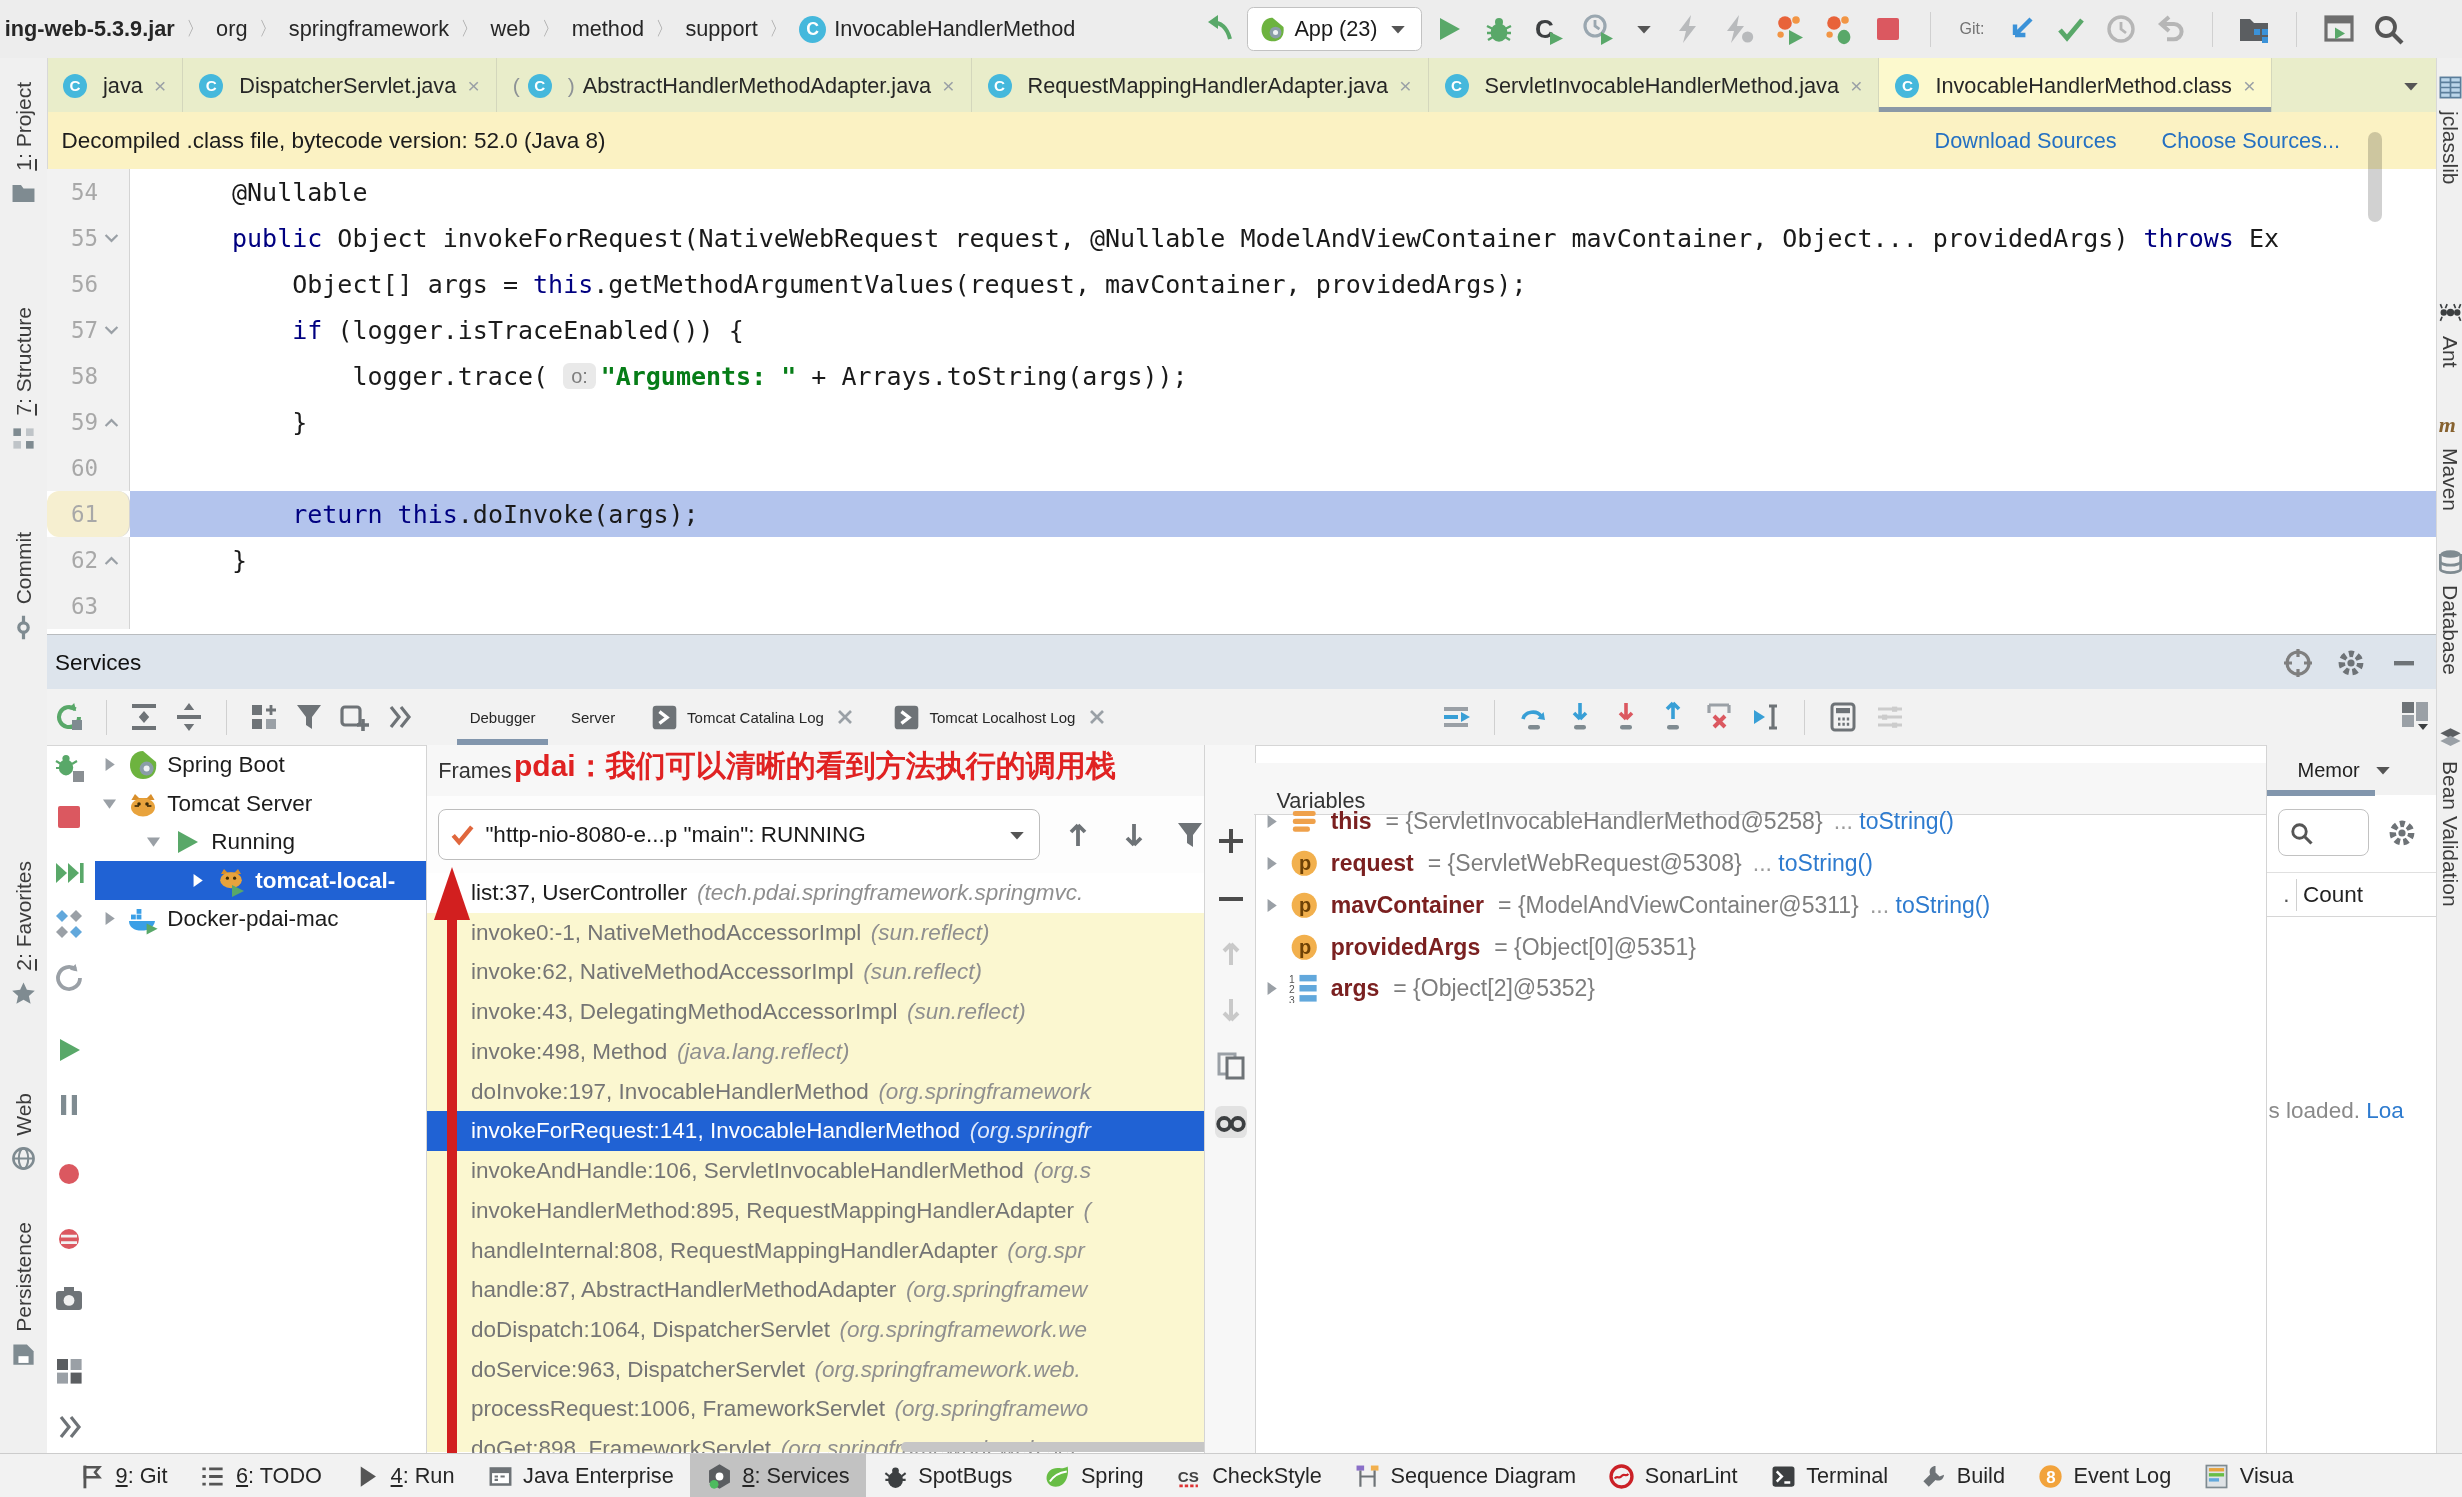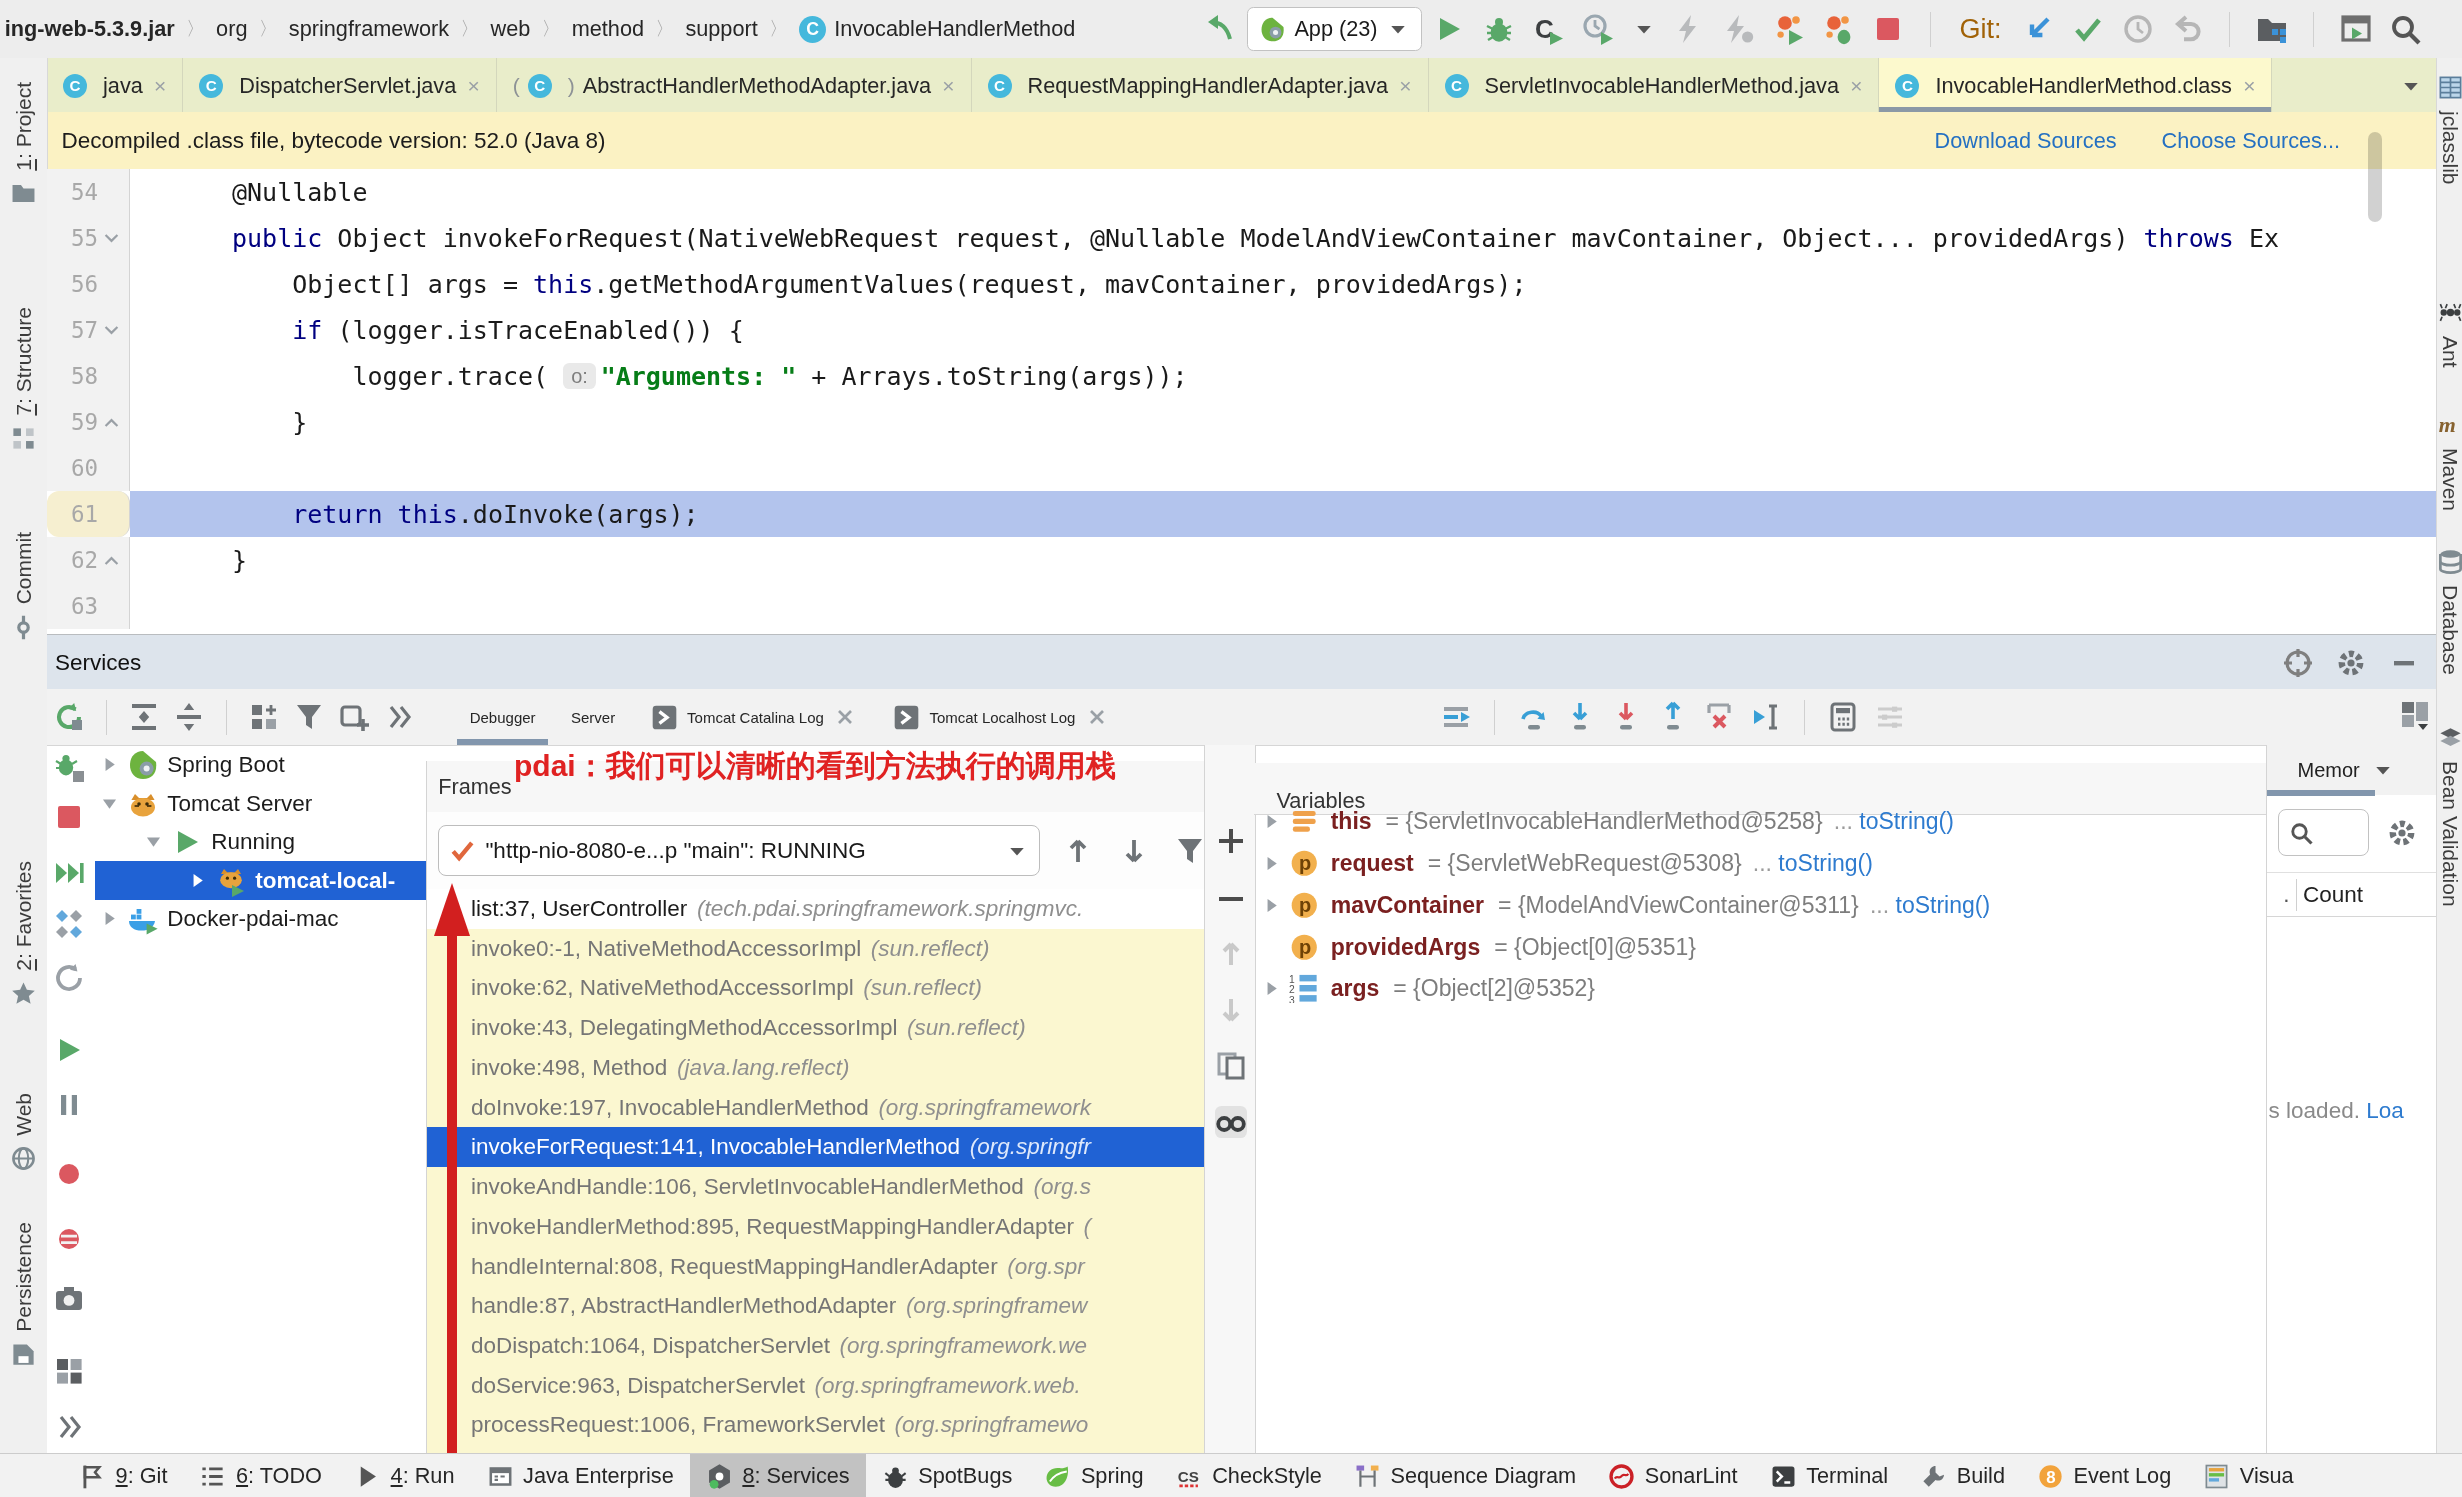--- a/index.html
+++ b/index.html
@@ -18,21 +18,21 @@
           display:flex;align-items:center;}
   #breadcrumbs{display:flex;align-items:center;font-size:21.7px;padding-left:4.8px;white-space:nowrap;}
   .crumb{color:#262626;}
   .crumb.bold{font-weight:bold;}
   .crumb-sep{color:#a9a9a9;margin:0 11.2px;font-size:19px;}
   .cicon{display:inline-flex;align-items:center;justify-content:center;width:27px;height:27px;border-radius:50%;
          background:#45b8dc;color:#fff;font-size:17.7px;font-weight:bold;margin-right:8px;}
   #run-controls{position:absolute;left:1204px;top:0;height:58px;display:flex;align-items:center;gap:11.2px;}
   #run-combo{display:flex;align-items:center;gap:8px;background:#fff;border:0.8px solid #c2c2c2;border-radius:6.4px;
              height:42px;padding:0 11.2px;font-size:21.7px;}
-  .gitlabel{font-size:27px;color:#a16207;margin:0 3.2px;}
+  .gitlabel{font-size:16px;color:#737373;margin:0 3.2px;}
 
   
   #tabbar{left:47px;top:58px;width:2389px;height:55px;background:#e9edca;border-bottom:0.8px solid #c3c6ab;
           display:flex;align-items:stretch;overflow:hidden;}
   .etab{display:flex;align-items:center;gap:8px;padding:0 16px;border-right:0.8px solid #d4d7bc;
         font-size:21.7px;color:#262626;white-space:nowrap;position:relative;}
   .etab.active{background:#fcf9cd;}
   .etab.active:after{content:"";position:absolute;left:0;right:0;bottom:0;height:5.6px;background:#8b99a6;}
   .etab .tx{color:#9aa0a6;font-size:21px;margin-left:3.2px;}
   .paren{color:#8d9296;font-size:21px;}
@@ -89,21 +89,21 @@
 
   #dbg-strip{position:absolute;left:0;top:0;width:48px;height:100%;}
   #dbg-strip .icn{position:absolute;left:6.4px;}
   #svc-tree{position:absolute;left:48px;top:0;width:331px;height:100%;overflow:hidden;}
   .trow{position:absolute;left:0;width:100%;height:39px;display:flex;align-items:center;font-size:22.5px;color:#1c1c1c;}
   .trow.sel{background:#2062d4;color:#fff;font-weight:bold;}
   .tarrow{width:29px;display:flex;justify-content:center;flex:0 0 auto;}
   .ticon{width:32px;height:32px;margin:0 8px 0 3.2px;flex:0 0 auto;}
   .trow .lbl{white-space:nowrap;overflow:hidden;}
 
-  #frames{position:absolute;left:379px;top:16px;width:779px;height:100%;border-left:0.8px solid #d4d4d4;overflow:hidden;}
+  #frames{position:absolute;left:379px;top:0;width:779px;height:100%;border-left:0.8px solid #d4d4d4;overflow:hidden;}
   #frames-hdr{position:absolute;left:0;top:0;width:100%;height:51px;border-bottom:0.8px solid #d6d6d6;
               display:flex;align-items:center;background:#f7f7f7;}
   #frames-hdr .ttl{font-size:21.7px;color:#333;margin-left:11.2px;}
   #thread-row{position:absolute;left:0;top:51px;width:100%;height:77px;background:#fdfdfd;display:flex;align-items:center;}
   #thread-combo{display:flex;align-items:center;gap:9.6px;margin-left: 11.2px;width:647px;height:51px;background:#fff;
                 border:0.8px solid #bdbdbd;border-radius:8px;font-size:22.5px;padding:0 9.6px;box-sizing:border-box;}
   #thread-combo .tc-label{flex:1;white-space:nowrap;overflow:hidden;}
   #frames-list{position:absolute;left:0;top:128px;width:100%;height:579px;background:#fbf7d0;}
   .frow{position:absolute;left:0;width:100%;height:40px;display:flex;align-items:center;padding-left:44px;
         box-sizing:border-box;font-size:22.5px;color:#757575;white-space:nowrap;overflow:hidden;}

